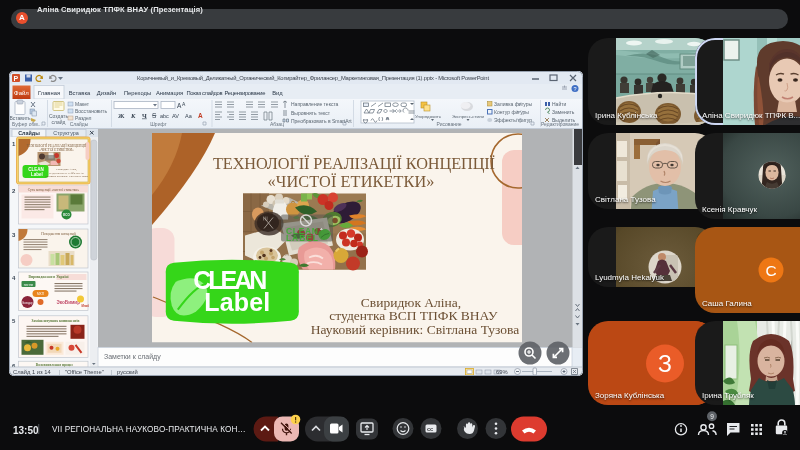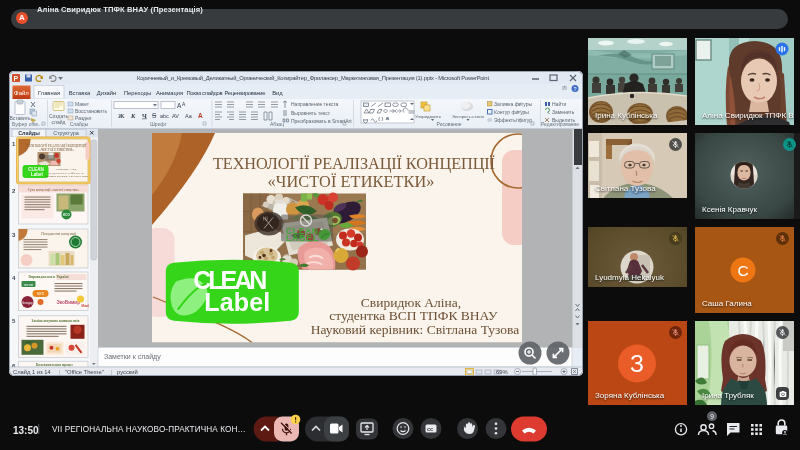--- a/index.html
+++ b/index.html
@@ -1,19 +1,19 @@
 <!DOCTYPE html>
 <html><head>
 <meta charset="utf-8">
 <style>
   html,body{margin:0;padding:0;}
   body{width:800px;height:450px;background:#0c0c0d;position:relative;overflow:hidden;
        font-family:"Liberation Sans", sans-serif;}
   .abs{position:absolute;}
-  .tile{position:absolute;border-radius:0;overflow:hidden;background:#1a1a1a;}
+  .tile{position:absolute;border-radius:20px;overflow:hidden;background:#1a1a1a;padding-left:28px;}
   .tname{position:absolute;left:7px;bottom:5px;color:#fff;font-size:8px;
          text-shadow:0 1px 2px rgba(0,0,0,.8);white-space:nowrap;}
   .mic{position:absolute;top:5px;right:5px;width:13px;height:13px;border-radius:50%;
        display:flex;align-items:center;justify-content:center;}
 </style>
 </head>
 <body>
 
 <div class="abs" style="left:11px;top:9px;width:777px;height:20px;border-radius:10px;background:#383b3e;"></div>
 <div class="abs" style="left:16px;top:12px;width:12px;height:12px;border-radius:50%;background:#e94f2d;color:#fff;font-size:8px;font-weight:bold;text-align:center;line-height:12px;">A</div>
@@ -653,21 +653,21 @@
   <circle cx="87" cy="11" r="6.5" fill="#2a72e8"></circle>
   <g stroke="#fff" stroke-width="1.4" stroke-linecap="round">
     <path d="M84.5 9.7 v2.8"></path>
           <path d="M87 8.4 v5.4"></path>
           <path d="M89.5 9.7 v2.8"></path>
   </g>
 </svg>
 <span class="tname">Аліна Свиридюк ТПФК В...</span>
 </div>
 
-<div class="tile" style="left:588px;top:133px;width:99px;height:65px;">
+<div class="tile" style="left:588px;top:133px;width:99px;height:76px;">
 <svg width="99" height="86" viewBox="0 0 99 86">
   <rect width="99" height="86" fill="#d6c9b6"></rect>
   <rect width="14" height="86" fill="#c9bca8"></rect>
   <rect x="1" y="8" width="10" height="16" fill="#efe8da"></rect>
   <rect x="1" y="28" width="10" height="20" fill="#e8e0d0"></rect>
   <rect x="2" y="52" width="9" height="14" fill="#f2ece0"></rect>
 
   <path d="M18 6 h26 v6 h-20 v14 h-6 z" fill="#8a5f34"></path>
   <path d="M18 12 h6 v14 h-6 z" fill="#9c6e3c"></path>
   <path d="M44 6 v20 h-4 V10 z" fill="#7a5230"></path>

